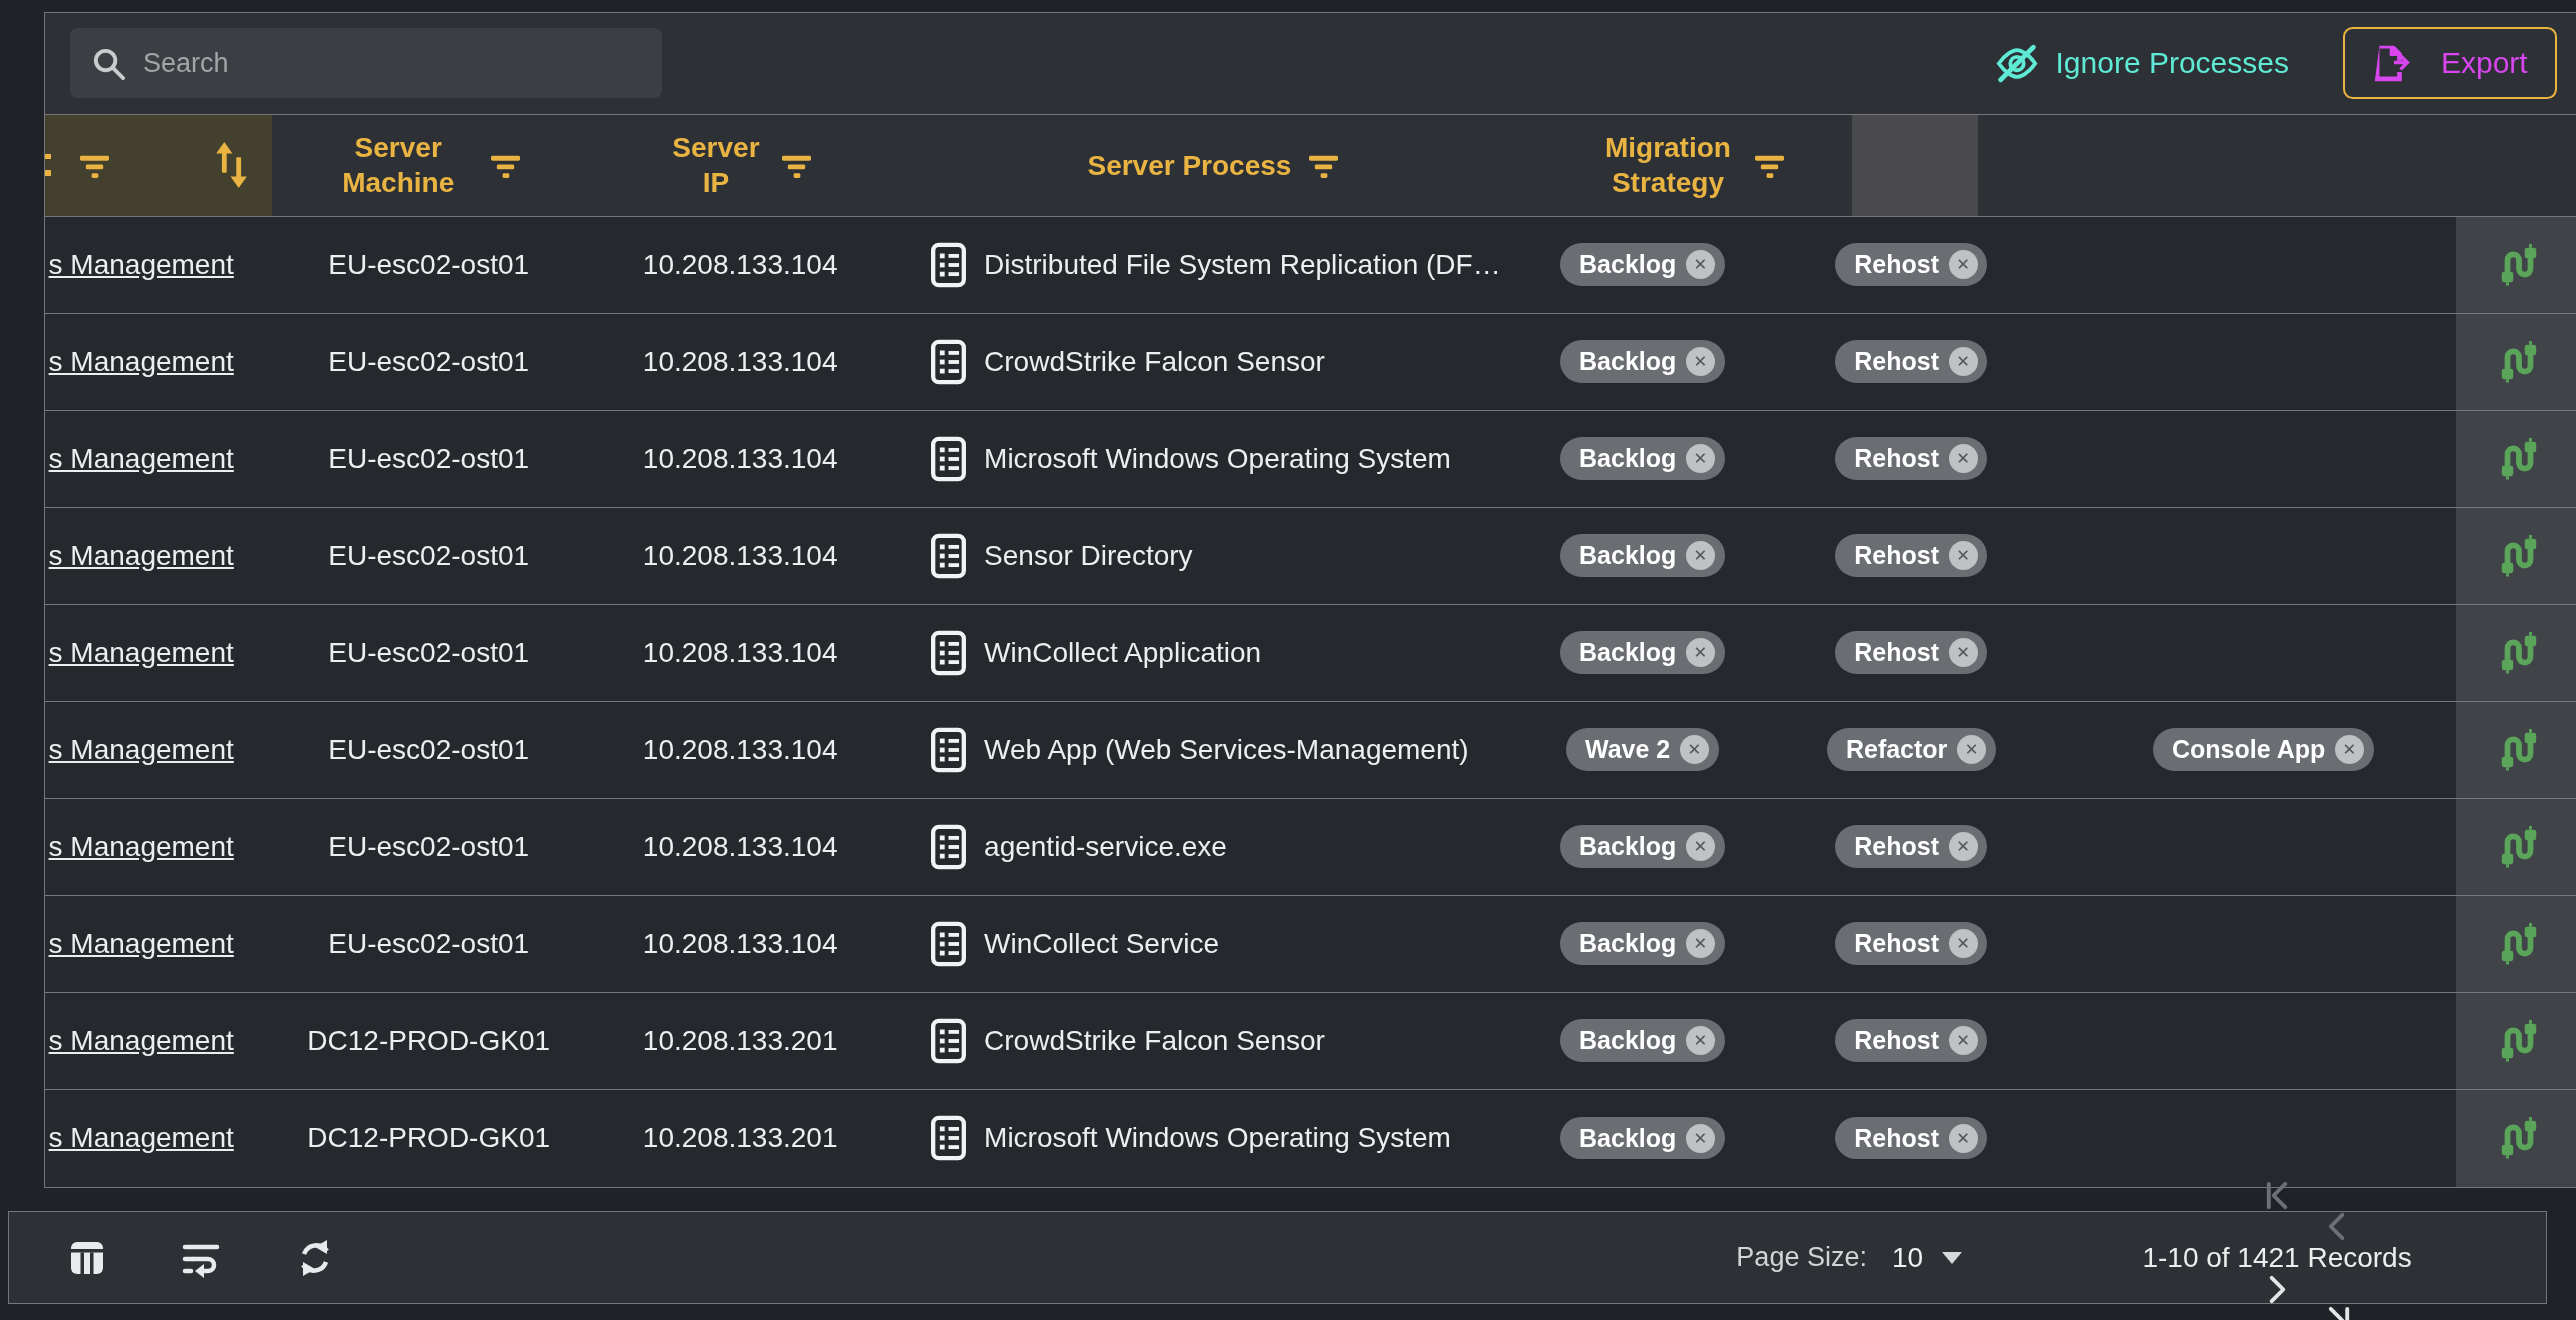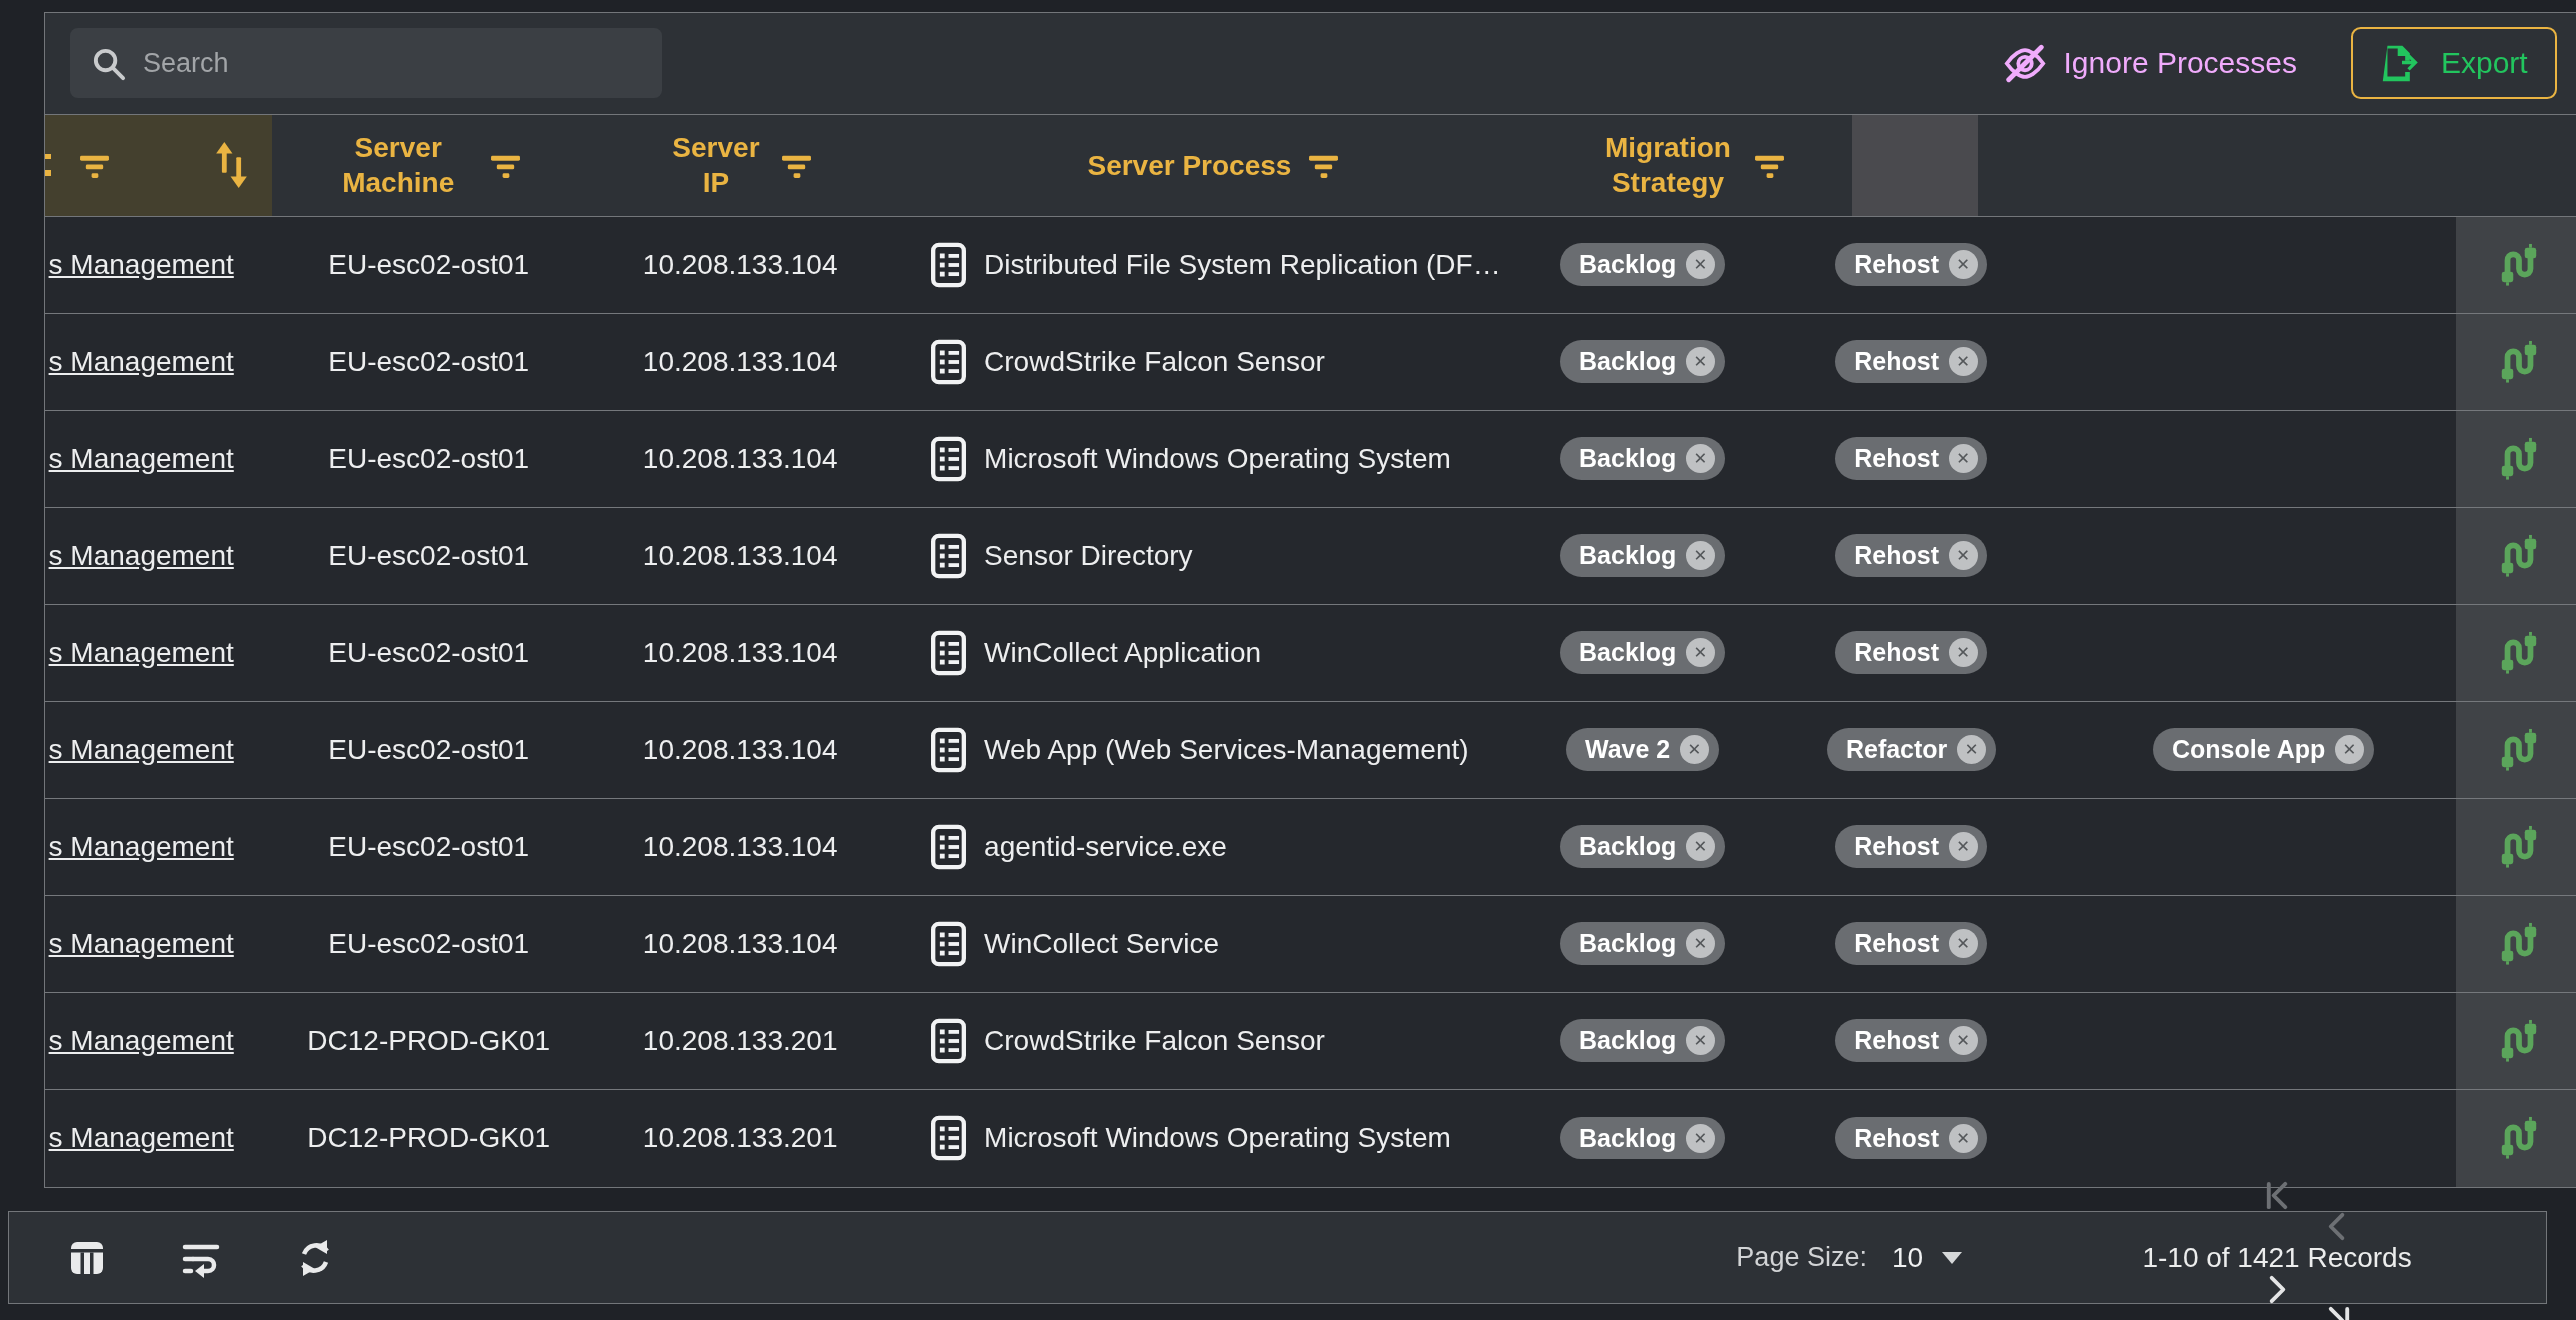--- a/index.html
+++ b/index.html
@@ -7,22 +7,22 @@
   body { background:#1f2227; font-family:"Liberation Sans","DejaVu Sans",sans-serif; color:#edeeef; }
 
   .widget { position:absolute; left:7.7px; top:11.6px; width:2539px; border:1px solid #73767a; background:#25282d;margin-left:36px; }
 
   
   .toolbar { height:102px; background:#2d3136; border-bottom:1px solid #73767a; display:flex; align-items:center; padding:0 25px; }
   .searchbox { width:592px; height:70px; background:#3b3f44; border-radius:7.7px; display:flex; align-items:center; padding:0 21px; gap:17.4px; }
   .searchbox input { flex:1; background:transparent; border:none; outline:none; color:#e8e9ea; font-size:27px; font-family:inherit; }
   .searchbox input::placeholder { color:#a2a5a8; }
   .toolbar-right { margin-left:auto; display:flex; align-items:center; gap:54px; }
-  .ignore-btn { display:flex; align-items:center; gap:15.5px; color:#f0abfc; font-size:30px; cursor:pointer; }
-  .export-btn { display:flex; align-items:center; gap:20px; color:#22c55e; font-size:30px; border:2.9px solid #eab442; border-radius:9.7px; height:72px; padding:0 27px; background:transparent; cursor:pointer; font-family:inherit; }
+  .ignore-btn { display:flex; align-items:center; gap:15.5px; color:#5eead4; font-size:30px; cursor:pointer; }
+  .export-btn { display:flex; align-items:center; gap:28px; color:#d946ef; font-size:30px; border:2.9px solid #eab442; border-radius:9.7px; height:72px; padding:0 27px; background:transparent; cursor:pointer; font-family:inherit; }
 
   
   .thead { display:flex; height:102px; background:#2d3136; border-bottom:1px solid #73767a; color:#eab442; font-weight:700; font-size:28px; }
   .th { display:flex; align-items:center; justify-content:center; gap:15.5px; text-align:center; position:relative; }
   .th .hlabel { line-height:1.25; }
   .th .wrapw { display:inline-block; }
   .col-app { width:227px; } .col-machine { width:314px;gap:28px; } .col-ip { width:309px; }
   .col-process { width:638px; } .col-wave { width:219px; } .col-strategy { width:319px; }
   .col-bizapp { width:385px; } .col-conn { width:126px; }
   .th.col-app { background:#44402e; justify-content:flex-start; padding-left:33px; gap:101px; }

